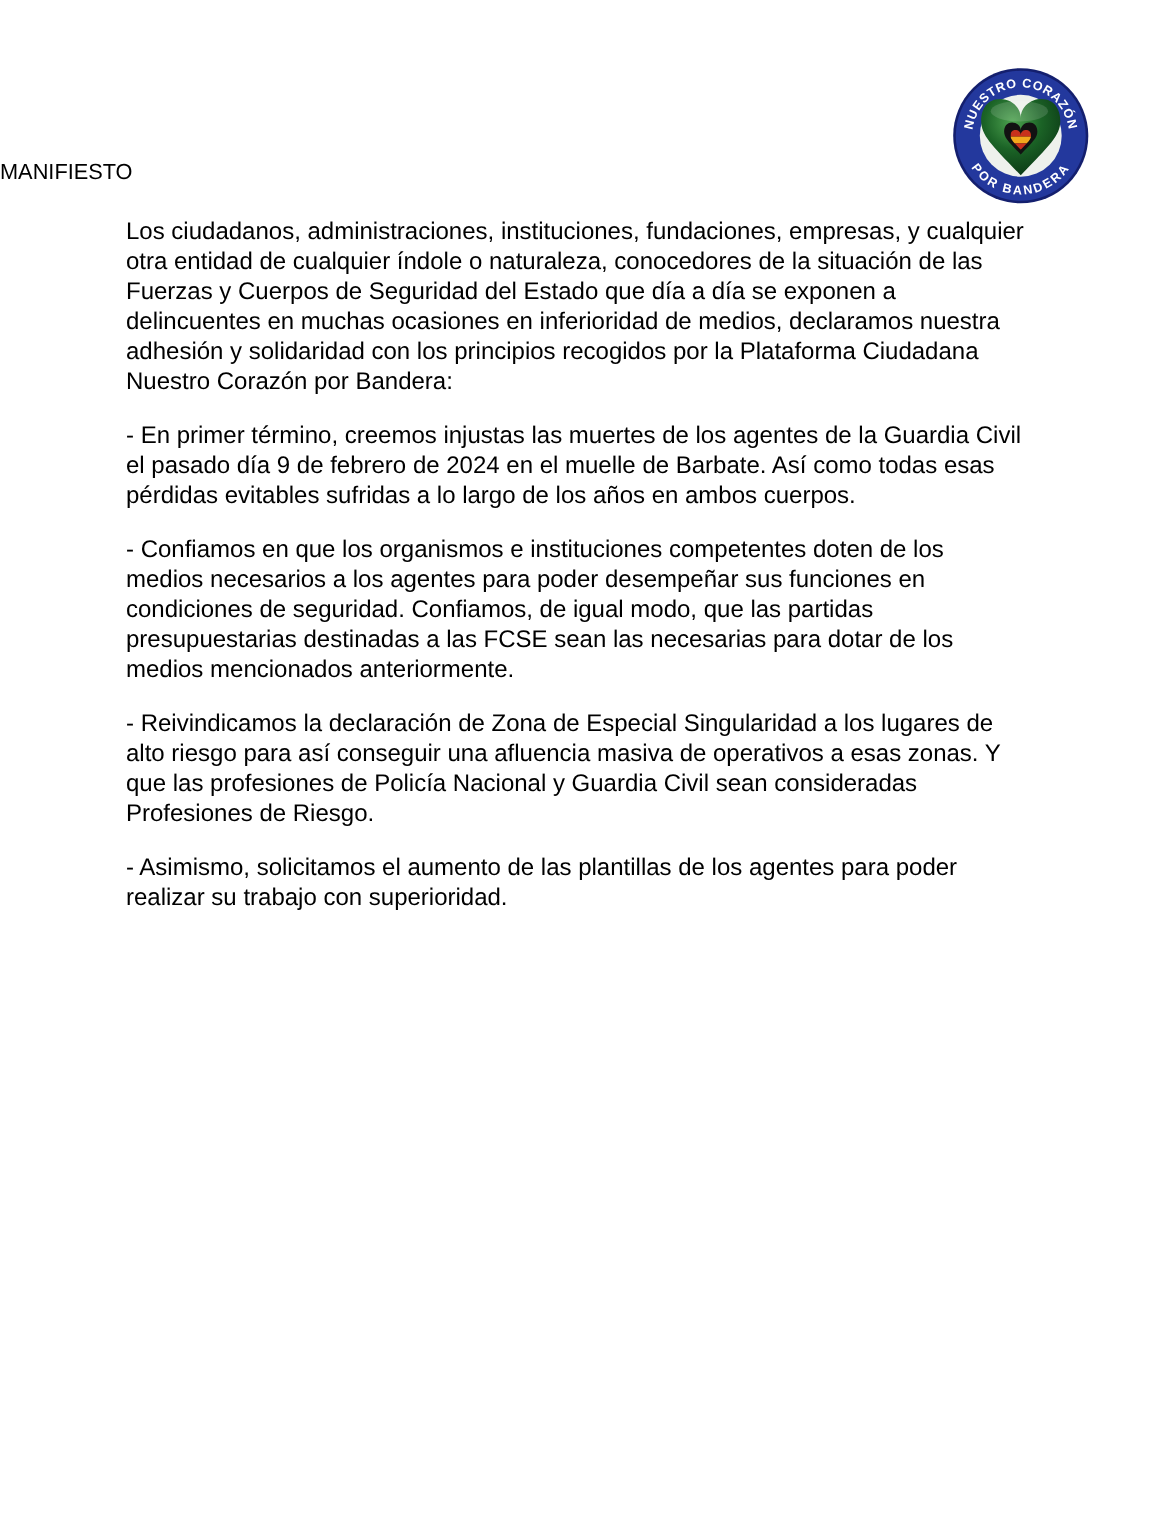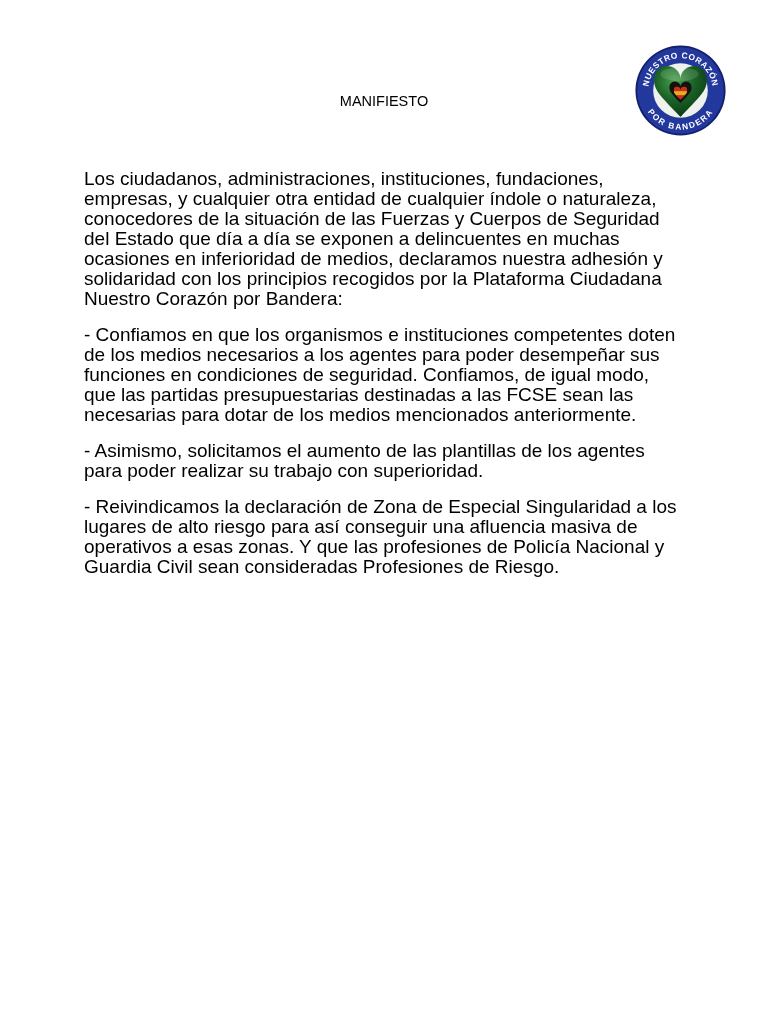--- a/index.html
+++ b/index.html
@@ -11,36 +11,34 @@
     position: relative;
     width: 768px;
     height: 1012px;
     background: #ffffff;
     font-family: "Liberation Sans", sans-serif;
     color: #000000;
     overflow: hidden;
   }
   .doc-title {
     position: absolute;
-    top: 91px;
+    top: 105px;
     left: 0;
     width: 100%;
-    text-align: center;
     font-size: 14.5px;
     font-weight: normal;
     line-height: 20px;
   }
   .doc-body {
     position: absolute;
     left: 84px;
     top: 145px;
     width: 601px;
-    font-size: 19px;
+    font-size: 16px;
     line-height: 20px;
-    margin-top: 24px;
   }
   .doc-body p {
     margin: 0 0 16px 0;
   }
   .logo {
     position: absolute;
     left: 635px;
     top: 45px;
     width: 91px;
     height: 91px;
@@ -107,18 +105,19 @@
         <textPath href="#arc-top" startOffset="50%">NUESTRO CORAZÓN</textPath>
       </text>
       <text class="ring-text ring-text-bottom" text-anchor="middle" fill="#ffffff">
         <textPath href="#arc-bottom" startOffset="50%">POR BANDERA</textPath>
       </text>
     </svg>
   </div>
 
   <div class="doc-body">
     <p>Los ciudadanos, administraciones, instituciones, fundaciones, empresas, y cualquier otra entidad de cualquier índole o naturaleza, conocedores de la situación de las Fuerzas y Cuerpos de Seguridad del Estado que día a día se exponen a delincuentes en muchas ocasiones en inferioridad de medios, declaramos nuestra adhesión y solidaridad con los principios recogidos por la Plataforma Ciudadana Nuestro Corazón por Bandera:</p>
+    <p>- En primer término, creemos injustas las muertes de los agentes de la Guardia Civil el pasado día 9 de febrero de 2024 en el muelle de Barbate. Así como todas esas pérdidas evitables sufridas a lo largo de los años en ambos cuerpos.</p>
     <p>- Confiamos en que los organismos e instituciones competentes doten de los medios necesarios a los agentes para poder desempeñar sus funciones en condiciones de seguridad. Confiamos, de igual modo, que las partidas presupuestarias destinadas a las FCSE sean las necesarias para dotar de los medios mencionados anteriormente.</p>
+    <p>- Reivindicamos la declaración de Zona de Especial Singularidad a los lugares de alto riesgo para así conseguir una afluencia masiva de operativos a esas zonas. Y que las profesiones de Policía Nacional y Guardia Civil sean consideradas Profesiones de Riesgo.</p>
     <p>- Asimismo, solicitamos el aumento de las plantillas de los agentes para poder realizar su trabajo con superioridad.</p>
-    <p>- Reivindicamos la declaración de Zona de Especial Singularidad a los lugares de alto riesgo para así conseguir una afluencia masiva de operativos a esas zonas. Y que las profesiones de Policía Nacional y Guardia Civil sean consideradas Profesiones de Riesgo.</p>
   </div>
 
 </div>
 
 </body></html>

